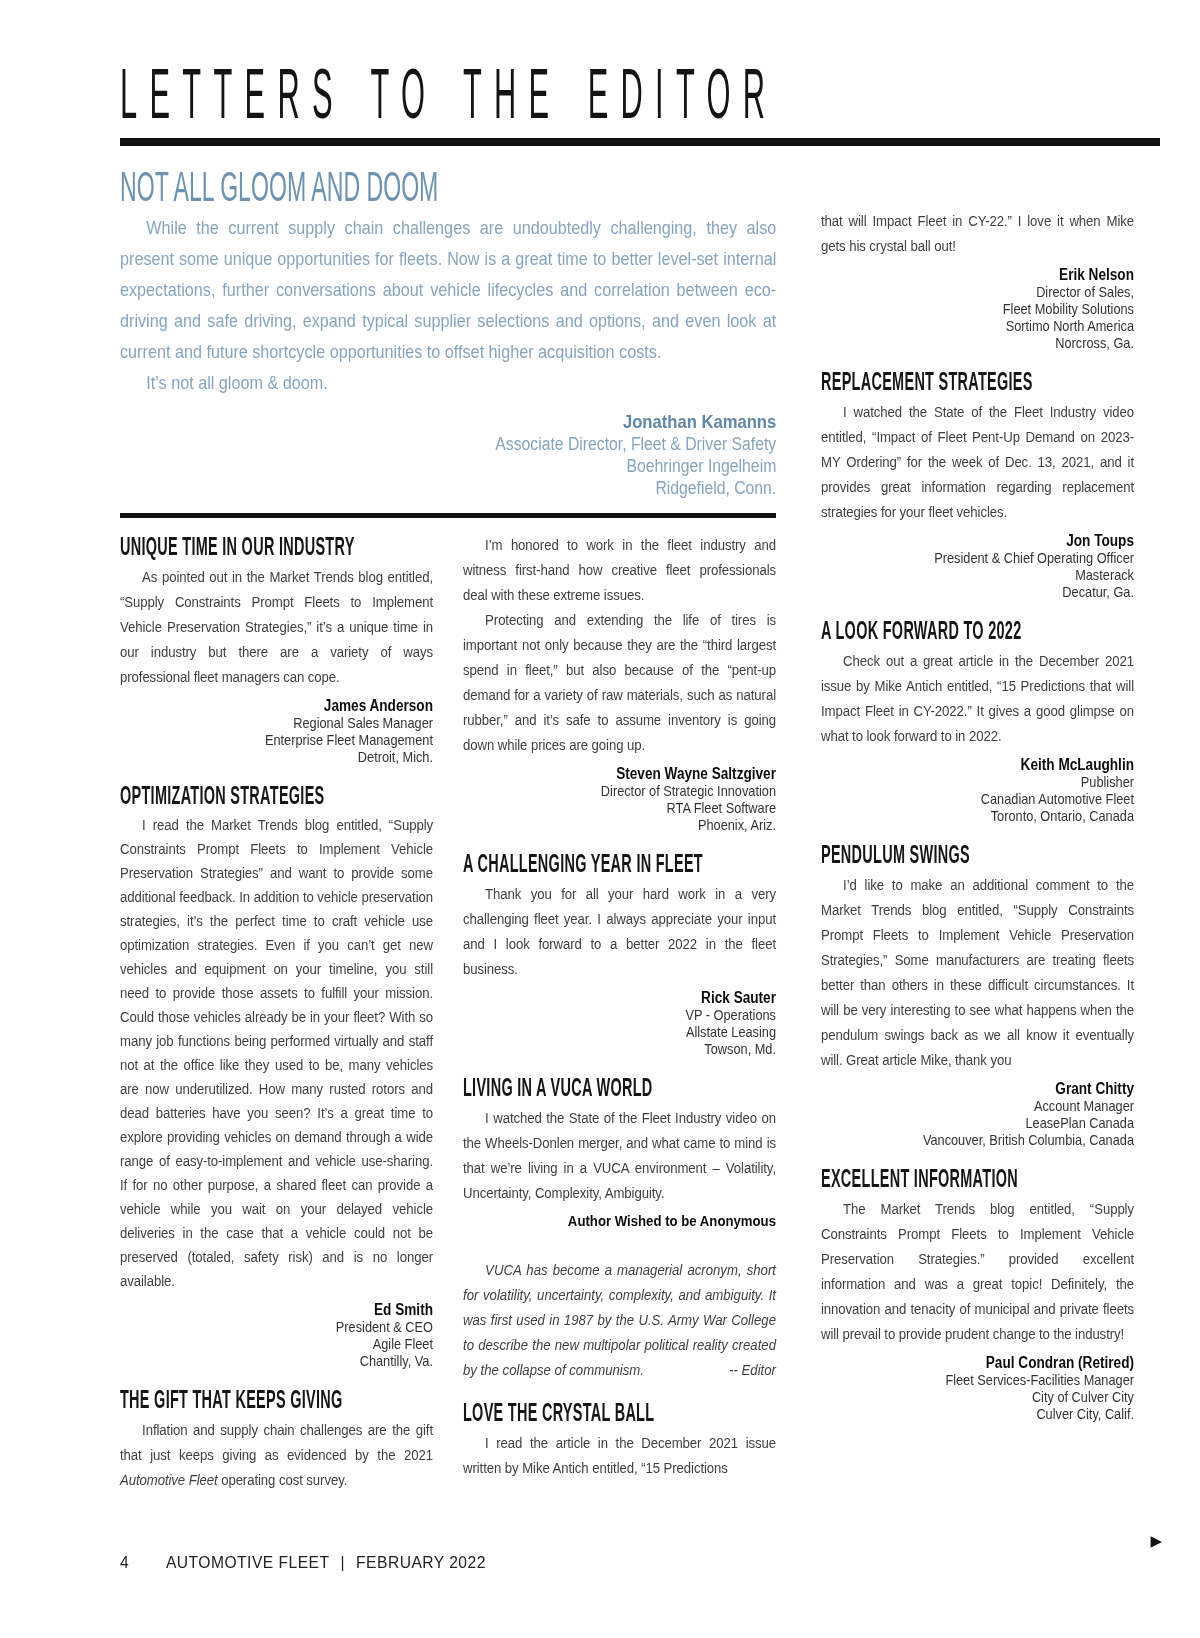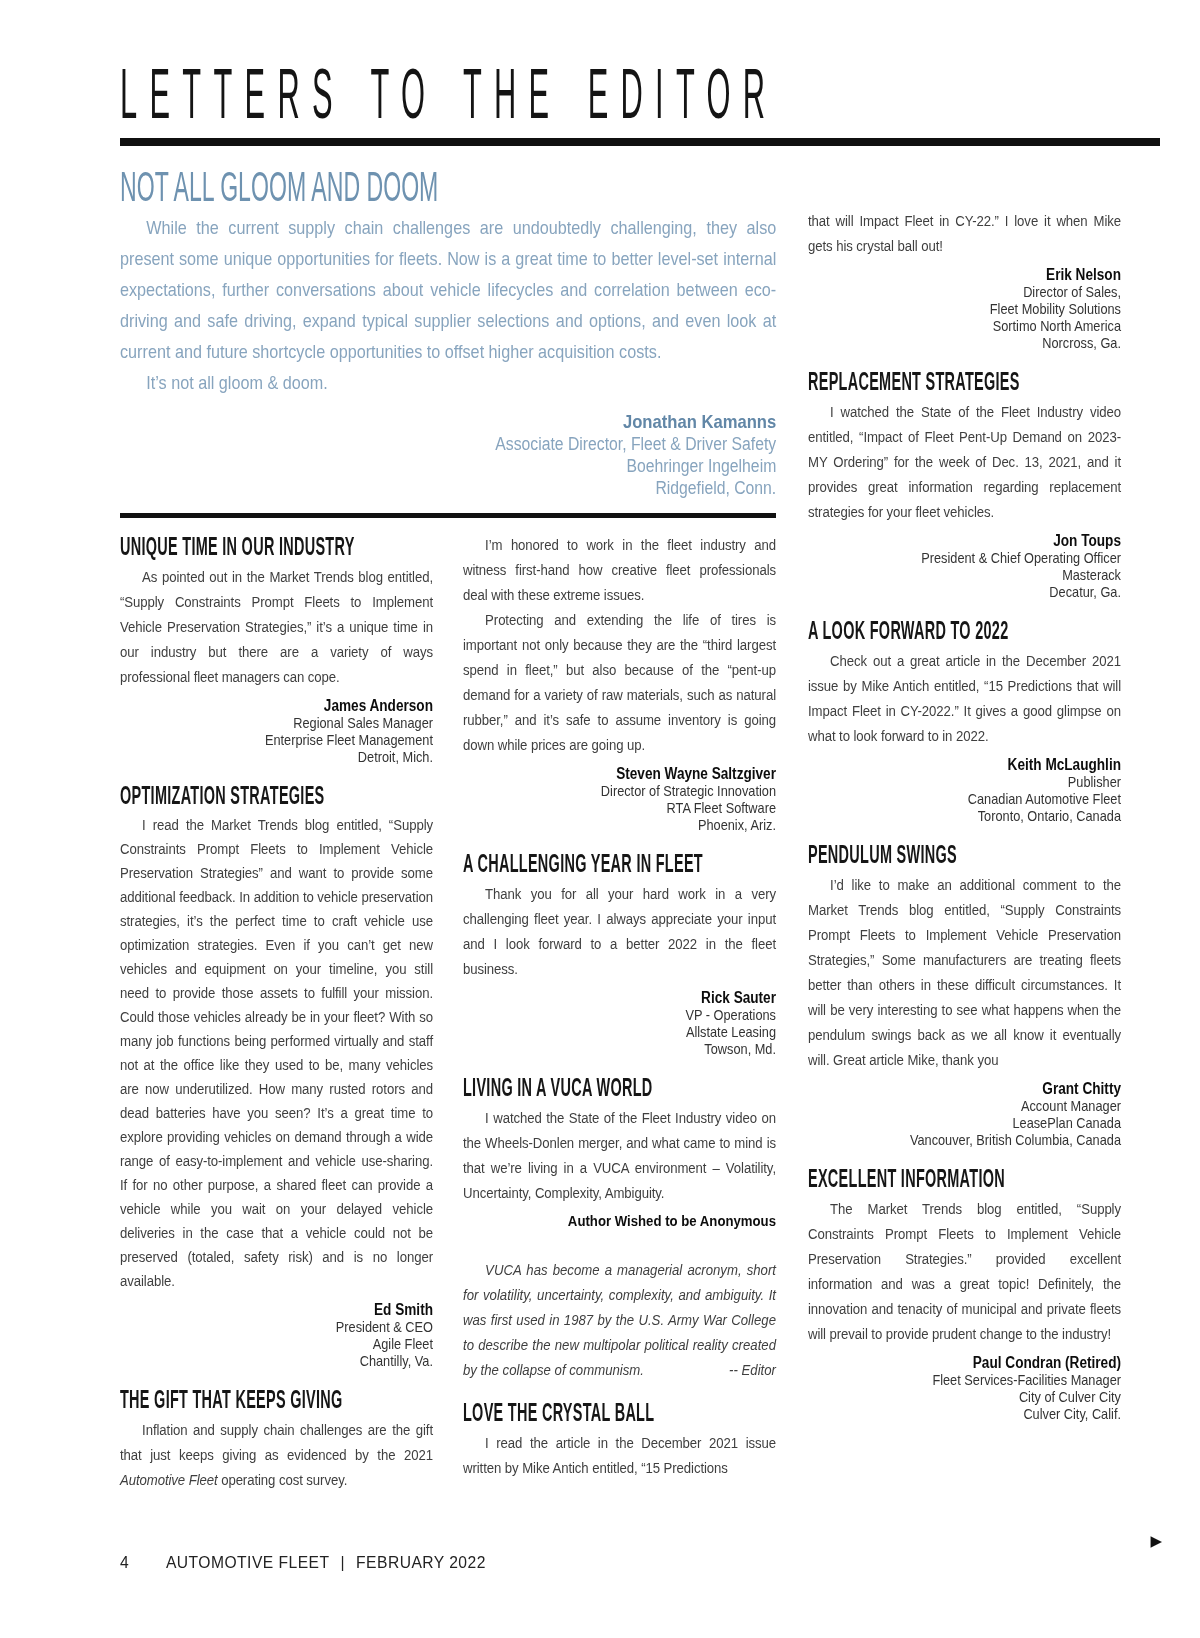--- a/index.html
+++ b/index.html
@@ -11,21 +11,21 @@
 
   
   .kicker {
     margin-top:66px; font-size:70px; line-height:56px; font-weight:400; color:#141414;
     letter-spacing:28px; word-spacing:12px; white-space:nowrap;
     transform:scaleX(0.44); transform-origin:0 0;
   }
   .top-rule { height:8px; background:#101010; margin-top:16px; }
 
   
-  .content-row { display:flex; gap:32px; margin-top:14px; }
+  .content-row { display:flex; gap:45px; margin-top:14px; }
   .two-col-area { width:656px; }
   .two-cols { display:flex; gap:30px; }
   .col { width:313px; }
   .right-col { width:313px; padding-top:48px; }
   .condense { width:368px; transform:scaleX(0.8505); transform-origin:0 0; }
 
   
   .featured-heading {
     margin:6px 0 4px; font-size:42px; line-height:42px; font-weight:400; color:#6e92b0;
     white-space:nowrap; transform:scaleX(0.55); transform-origin:0 0;

